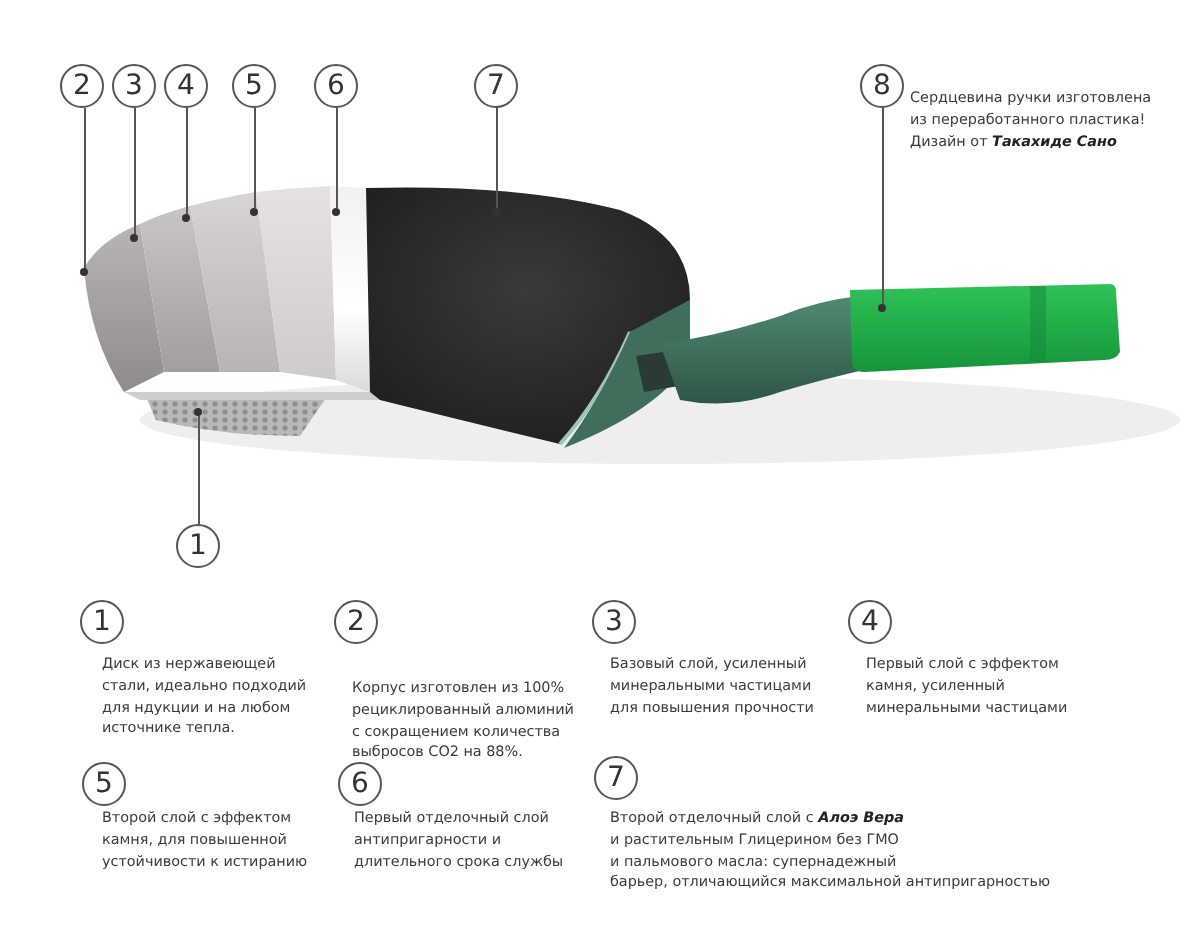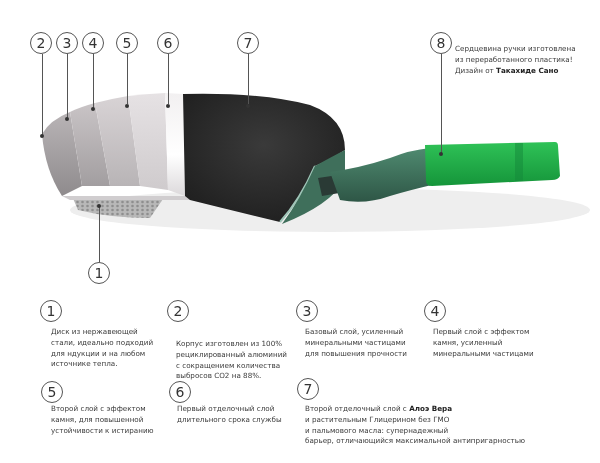--- a/index.html
+++ b/index.html
@@ -1,21 +1,21 @@
 <!DOCTYPE html>
 <html><head>
 <meta charset="utf-8">
 <style>
   html, body { margin:0; padding:0; background:#fff; }
   body { width:600px; height:463px; position:relative; overflow:hidden; font-family:"DejaVu Sans", sans-serif; color:#333; }
   .circ { position:absolute; width:22px; height:22px; border:1.3px solid #555; border-radius:50%; box-sizing:border-box; display:flex; align-items:center; justify-content:center; font-size:14px; color:#333; background:#fff; }
   .lead { position:absolute; width:1px; background:#555; }
   .dot { position:absolute; width:4px; height:4px; border-radius:50%; background:#333; }
   .txt { position:absolute; font-size:7.2px; line-height:10.8px; color:#3a3a3a; }
-  .txt b { font-weight:bold; color:#222; }
+  .txt b { font-weight:bold; font-style:italic; color:#222; }
   svg.pan { position:absolute; left:0; top:0; }
 </style>
 </head>
 <body>
 
 <svg class="pan" width="600" height="290" viewBox="0 0 600 290">
   <defs>
     <linearGradient id="g2" x1="0" y1="0" x2="0" y2="1">
         <stop offset="0" stop-color="#b9b4b6"></stop>
         <stop offset="1" stop-color="#8f8b8d"></stop>
@@ -179,20 +179,21 @@
   <div>Второй слой с эффектом</div>
   <div>камня, для повышенной</div>
   <div>устойчивости к истиранию</div>
 </div>
 
 <div class="circ" style="left:169px;top:381px;">
     <span>6</span>
   </div>
 <div class="txt" style="left:177px;top:404px;">
   <div>Первый отделочный слой</div>
+  <div>антипригарности и</div>
   <div>длительного срока службы</div>
 </div>
 
 <div class="circ" style="left:297px;top:378px;">
     <span>7</span>
   </div>
 <div class="txt" style="left:305px;top:404px;">
   <div><span>Второй отделочный слой с </span><b>Алоэ Вера</b></div>
   <div>и растительным Глицерином без ГМО</div>
   <div>и пальмового масла: супернадежный</div>

